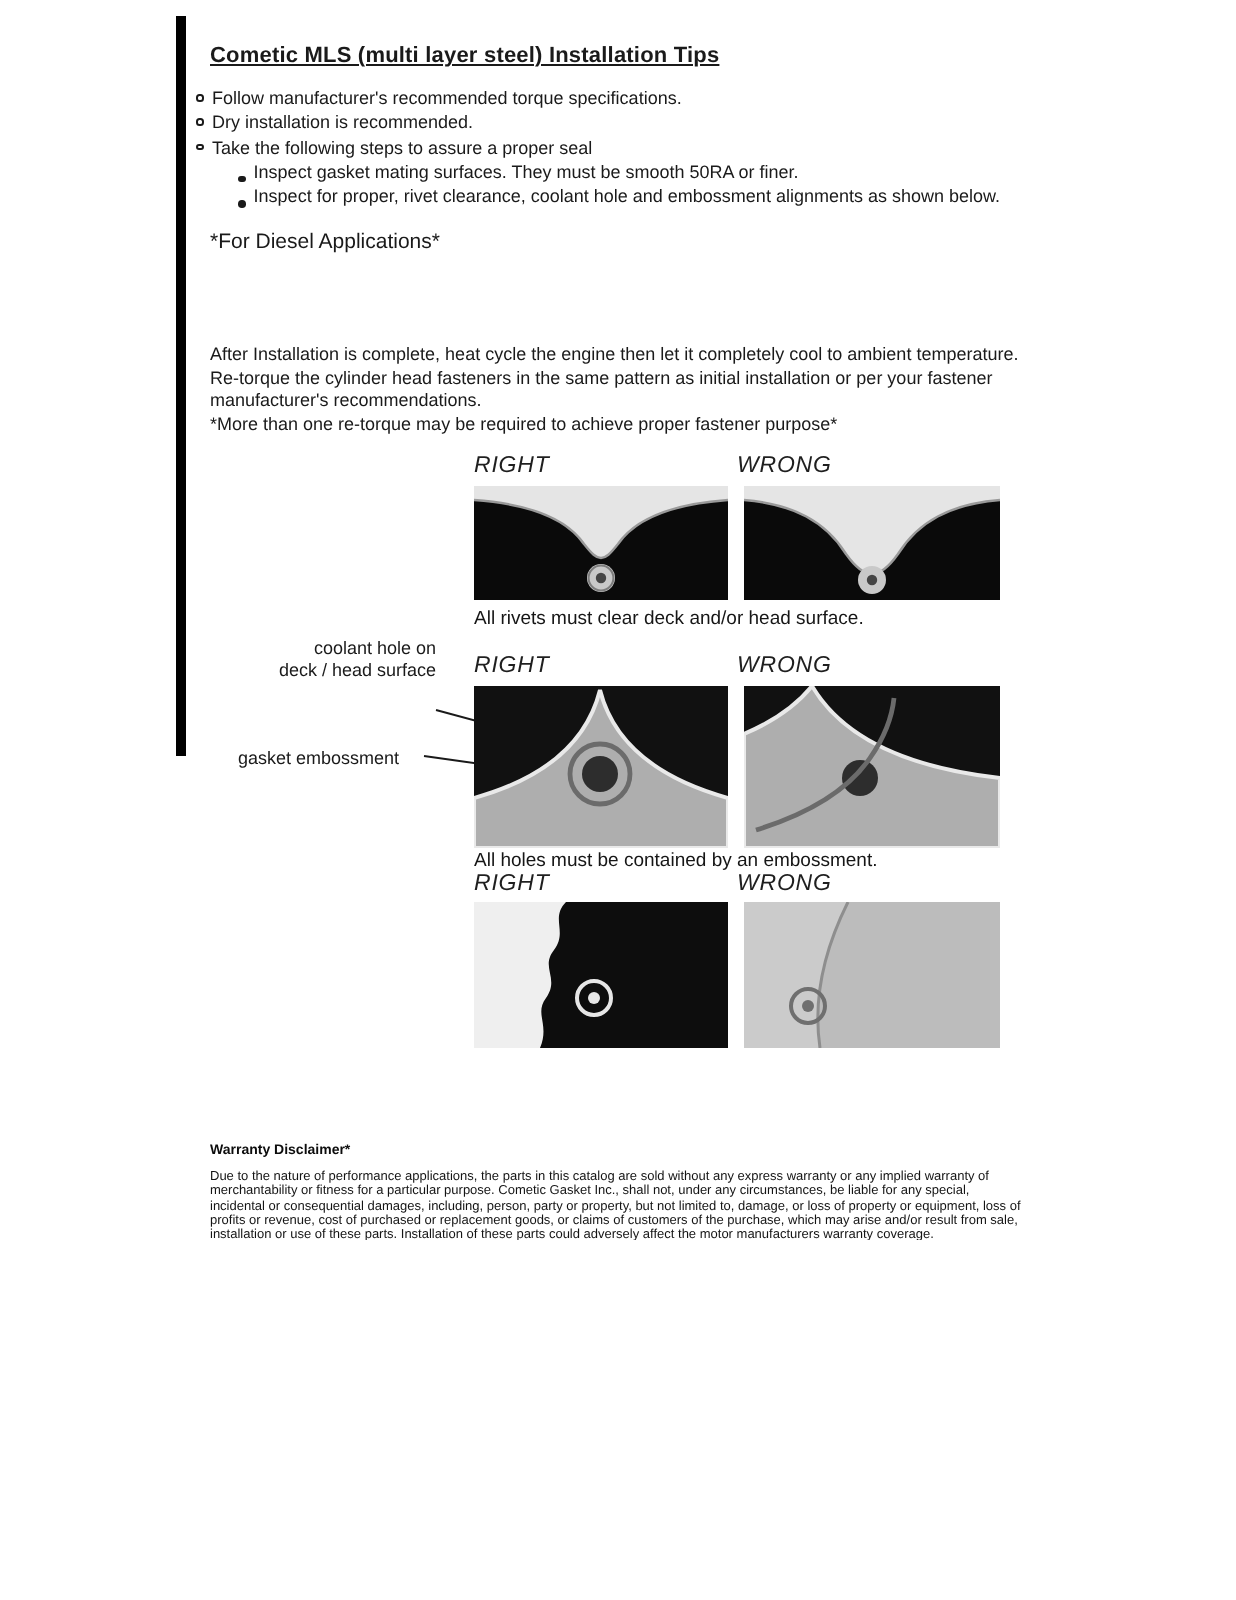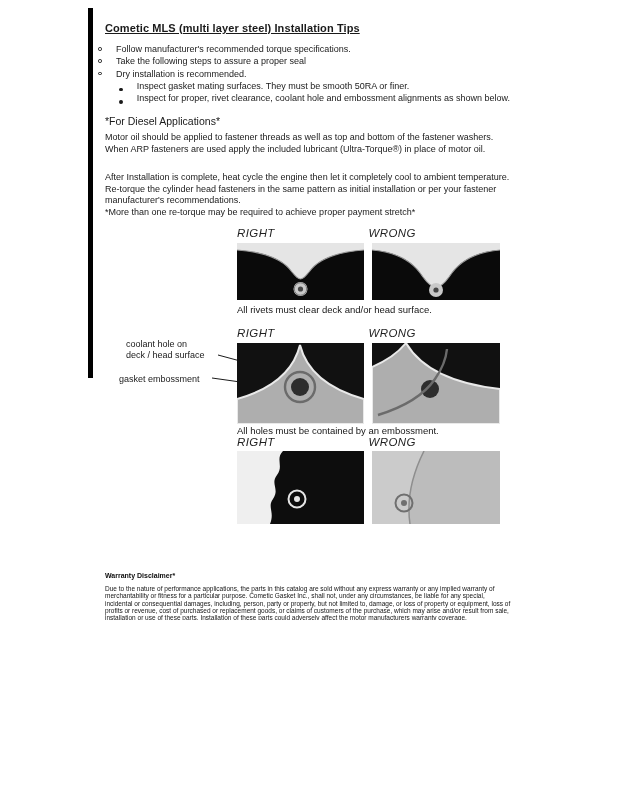--- a/index.html
+++ b/index.html
@@ -10,21 +10,21 @@
     overflow:hidden;
   }
   .left-bar { position:absolute; left:88px; top:8px; width:5px; height:370px; background:#000; }
 
   .title {
     position:absolute; left:105px; top:22px;
     font-size:11px; font-weight:bold; text-decoration:underline; letter-spacing:0.1px;
   }
 
   .tips { position:absolute; left:98px; top:44px; width:424px; font-size:9px; line-height:10.5px; }
-  .tip-line { display:flex; align-items:flex-start; margin-bottom:1.8px;gap:10px; }
+  .tip-line { display:flex; align-items:flex-start; margin-bottom:1.8px; }
   .tip-line.sub { padding-left:21px;align-items:flex-end; }
   .ring { flex:none; width:3.5px; height:3.5px; border:1px solid #1a1a1a; border-radius:50%; margin:3px 4.5px 0 0; }
   .dot  { flex:none; width:3.8px; height:3.8px; background:#1a1a1a; border-radius:50%; margin:3px 4px 0 0; }
 
   .diesel-heading { position:absolute; left:105px; top:115px; font-size:10.5px; font-weight:normal; }
   .para1 { position:absolute; left:105px; top:132px; width:414px; font-size:9px; line-height:11.5px; }
   .para2 { position:absolute; left:105px; top:172px; width:414px; font-size:9px; line-height:11.5px; }
   .note  { position:absolute; left:105px; top:207px; font-size:9px; }
 
   .dg-labels { position:absolute; left:237px; width:263px; display:flex; font-size:11.5px; letter-spacing:0.4px; color:#1f1f1f; }
@@ -33,22 +33,22 @@
 
   .dg-images { position:absolute; left:237px; display:flex; gap:8px; }
   .r1i { top:243px; } .r2i { top:343px; } .r3i { top:451px; }
   .dg-images svg { display:block; }
 
   .dg-caption { position:absolute; left:237px; font-size:9.5px; color:#161616; }
   .c1 { top:304px; } .c2 { top:425px; }
   .c3 { top:528px; width:250px; line-height:12.5px; white-space:pre-line; }
 
   .ann-coolant {
-    position:absolute; left:126px; top:339px; width:92px;
-    font-size:9px; line-height:10.5px; text-align:left; white-space:pre-line;
+    position:absolute; left:126px; top:319px; width:92px;
+    font-size:9px; line-height:10.5px; text-align:right; white-space:pre-line;
   }
   .ann-emboss { position:absolute; left:119px; top:374px; font-size:9px; }
   .ann-lines { position:absolute; left:207px; top:350px; }
 
   .warranty { position:absolute; left:105px; top:572px; width:408px; }
   .warranty-heading { font-size:7px; font-weight:bold; margin-bottom:6px; color:#0d0d0d; }
   .warranty p { font-size:6.5px; line-height:7.3px; margin-bottom:5px; color:#141414; white-space:pre-line; }
 
   .footer { position:absolute; left:387px; top:759px; font-size:12.5px; color:#4d7c0f;text-align:right; }
 </style>
@@ -61,40 +61,39 @@
 
   <div class="title">Cometic MLS (multi layer steel) Installation Tips</div>
 
   <div class="tips">
     <div class="tip-line">
       <span class="ring"></span>
       <span>Follow manufacturer's recommended torque specifications.</span>
     </div>
     <div class="tip-line">
       <span class="ring"></span>
-      <span>Take the following steps to assure a proper seal</span>
+      <span>Dry installation is recommended.</span>
     </div>
     <div class="tip-line">
       <span class="ring"></span>
-      <span>Dry installation is recommended.</span>
+      <span>Take the following steps to assure a proper seal</span>
     </div>
     <div class="tip-line sub">
       <span class="dot"></span>
       <span>Inspect gasket mating surfaces.  They must be smooth 50RA or finer.</span>
     </div>
     <div class="tip-line sub">
       <span class="dot"></span>
       <span>Inspect for proper, rivet clearance, coolant hole and embossment alignments as shown below.</span>
     </div>
   </div>
 
   <div class="diesel-heading">*For Diesel Applications*</div>
-  <div class="para1">Motor oil should be applied to fastener threads as well as top and bottom of the fastener washers. When ARP fasteners are used apply the included lubricant (Ultra-Torque®) in place of motor oil.</div>
   <div class="para2">After Installation is complete, heat cycle the engine then let it completely cool to ambient temperature. Re-torque the cylinder head fasteners in the same pattern as initial installation or per your fastener manufacturer's recommendations.</div>
-  <div class="note">*More than one re-torque may be required to achieve proper payment stretch*</div>
+  <div class="note">*More than one re-torque may be required to achieve proper fastener purpose*</div>
 
   <div class="dg-labels r1l">
     <span>RIGHT</span>
     <span>WRONG</span>
   </div>
   <div class="dg-images r1i">
     <svg width="127" height="57" viewBox="0 0 127 57">
       <rect width="127" height="57" fill="#0a0a0a"></rect>
       <path d="M0,0 H127 V7 C99,9 81,16 72,29 C68,34 66,36 63.5,36 C61,36 59,34 55,29 C46,16 28,9 0,7 Z" fill="#e5e5e5"></path>
       <path d="M0,7 C28,9 46,16 55,29 C59,34 61,36 63.5,36 C66,36 68,34 72,29 C81,16 99,9 127,7" fill="none" stroke="#999" stroke-width="1.2"></path>

